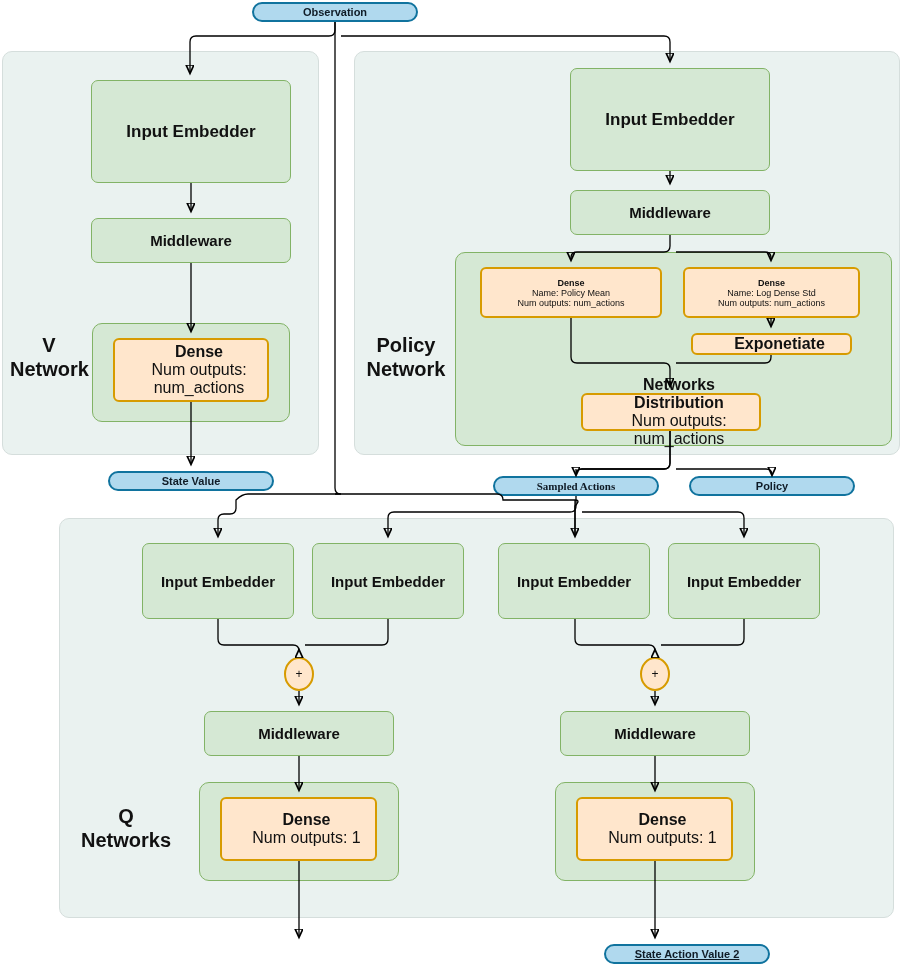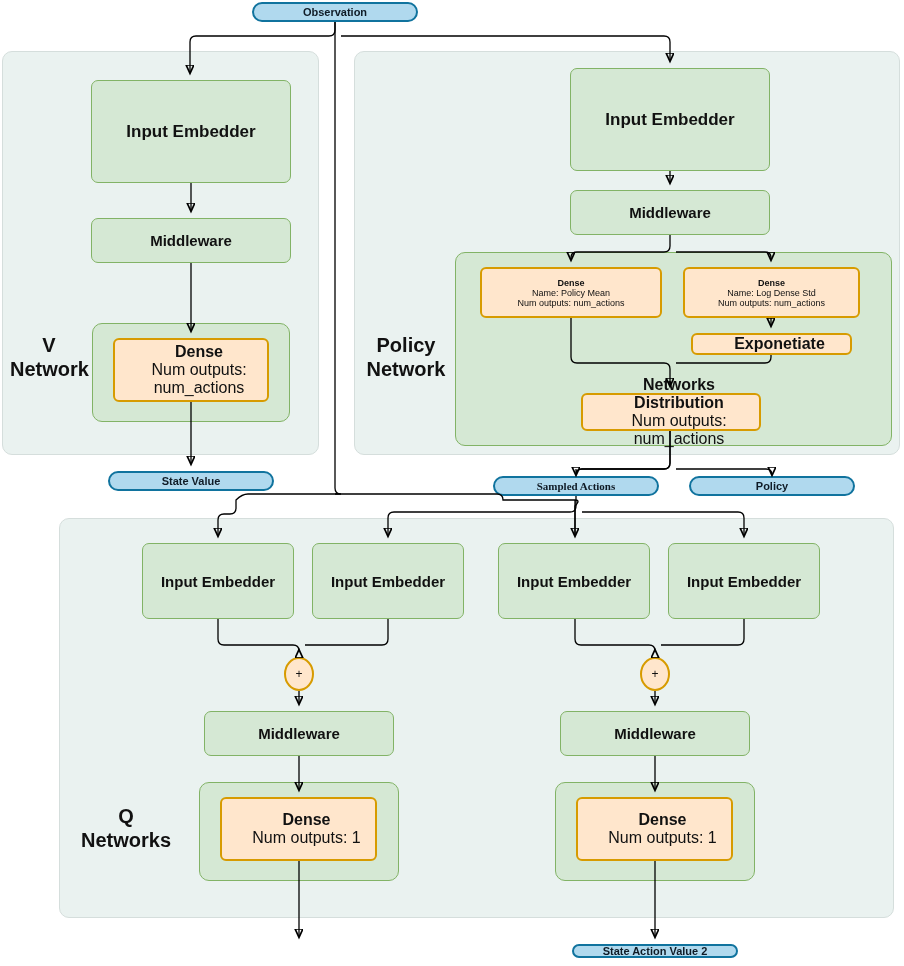--- a/index.html
+++ b/index.html
@@ -155,21 +155,21 @@
   </div>
 
   <div class="node blue-box" style="left:689px; top:476px; width:166px; height:20px;">
     <span>Policy</span>
   </div>
 
   <div class="node blue-box" style="left:216px; top:979px; width:166px; height:20px;">
     <span>State Action Value 1</span>
   </div>
 
-  <div class="node blue-box" style="left:572px; top:944px; width:166px; height:14px;">
+  <div class="node blue-box" style="left:604px; top:944px; width:166px; height:20px;text-decoration:underline;">
     <span>State Action Value 2</span>
   </div>
 
   <div class="node green-box fs17" style="left:91px; top:80px; width:200px; height:103px;">
     <span>Input Embedder</span>
   </div>
 
   <div class="node green-box fs15" style="left:91px; top:218px; width:200px; height:45px;">
     <span>Middleware</span>
   </div>

